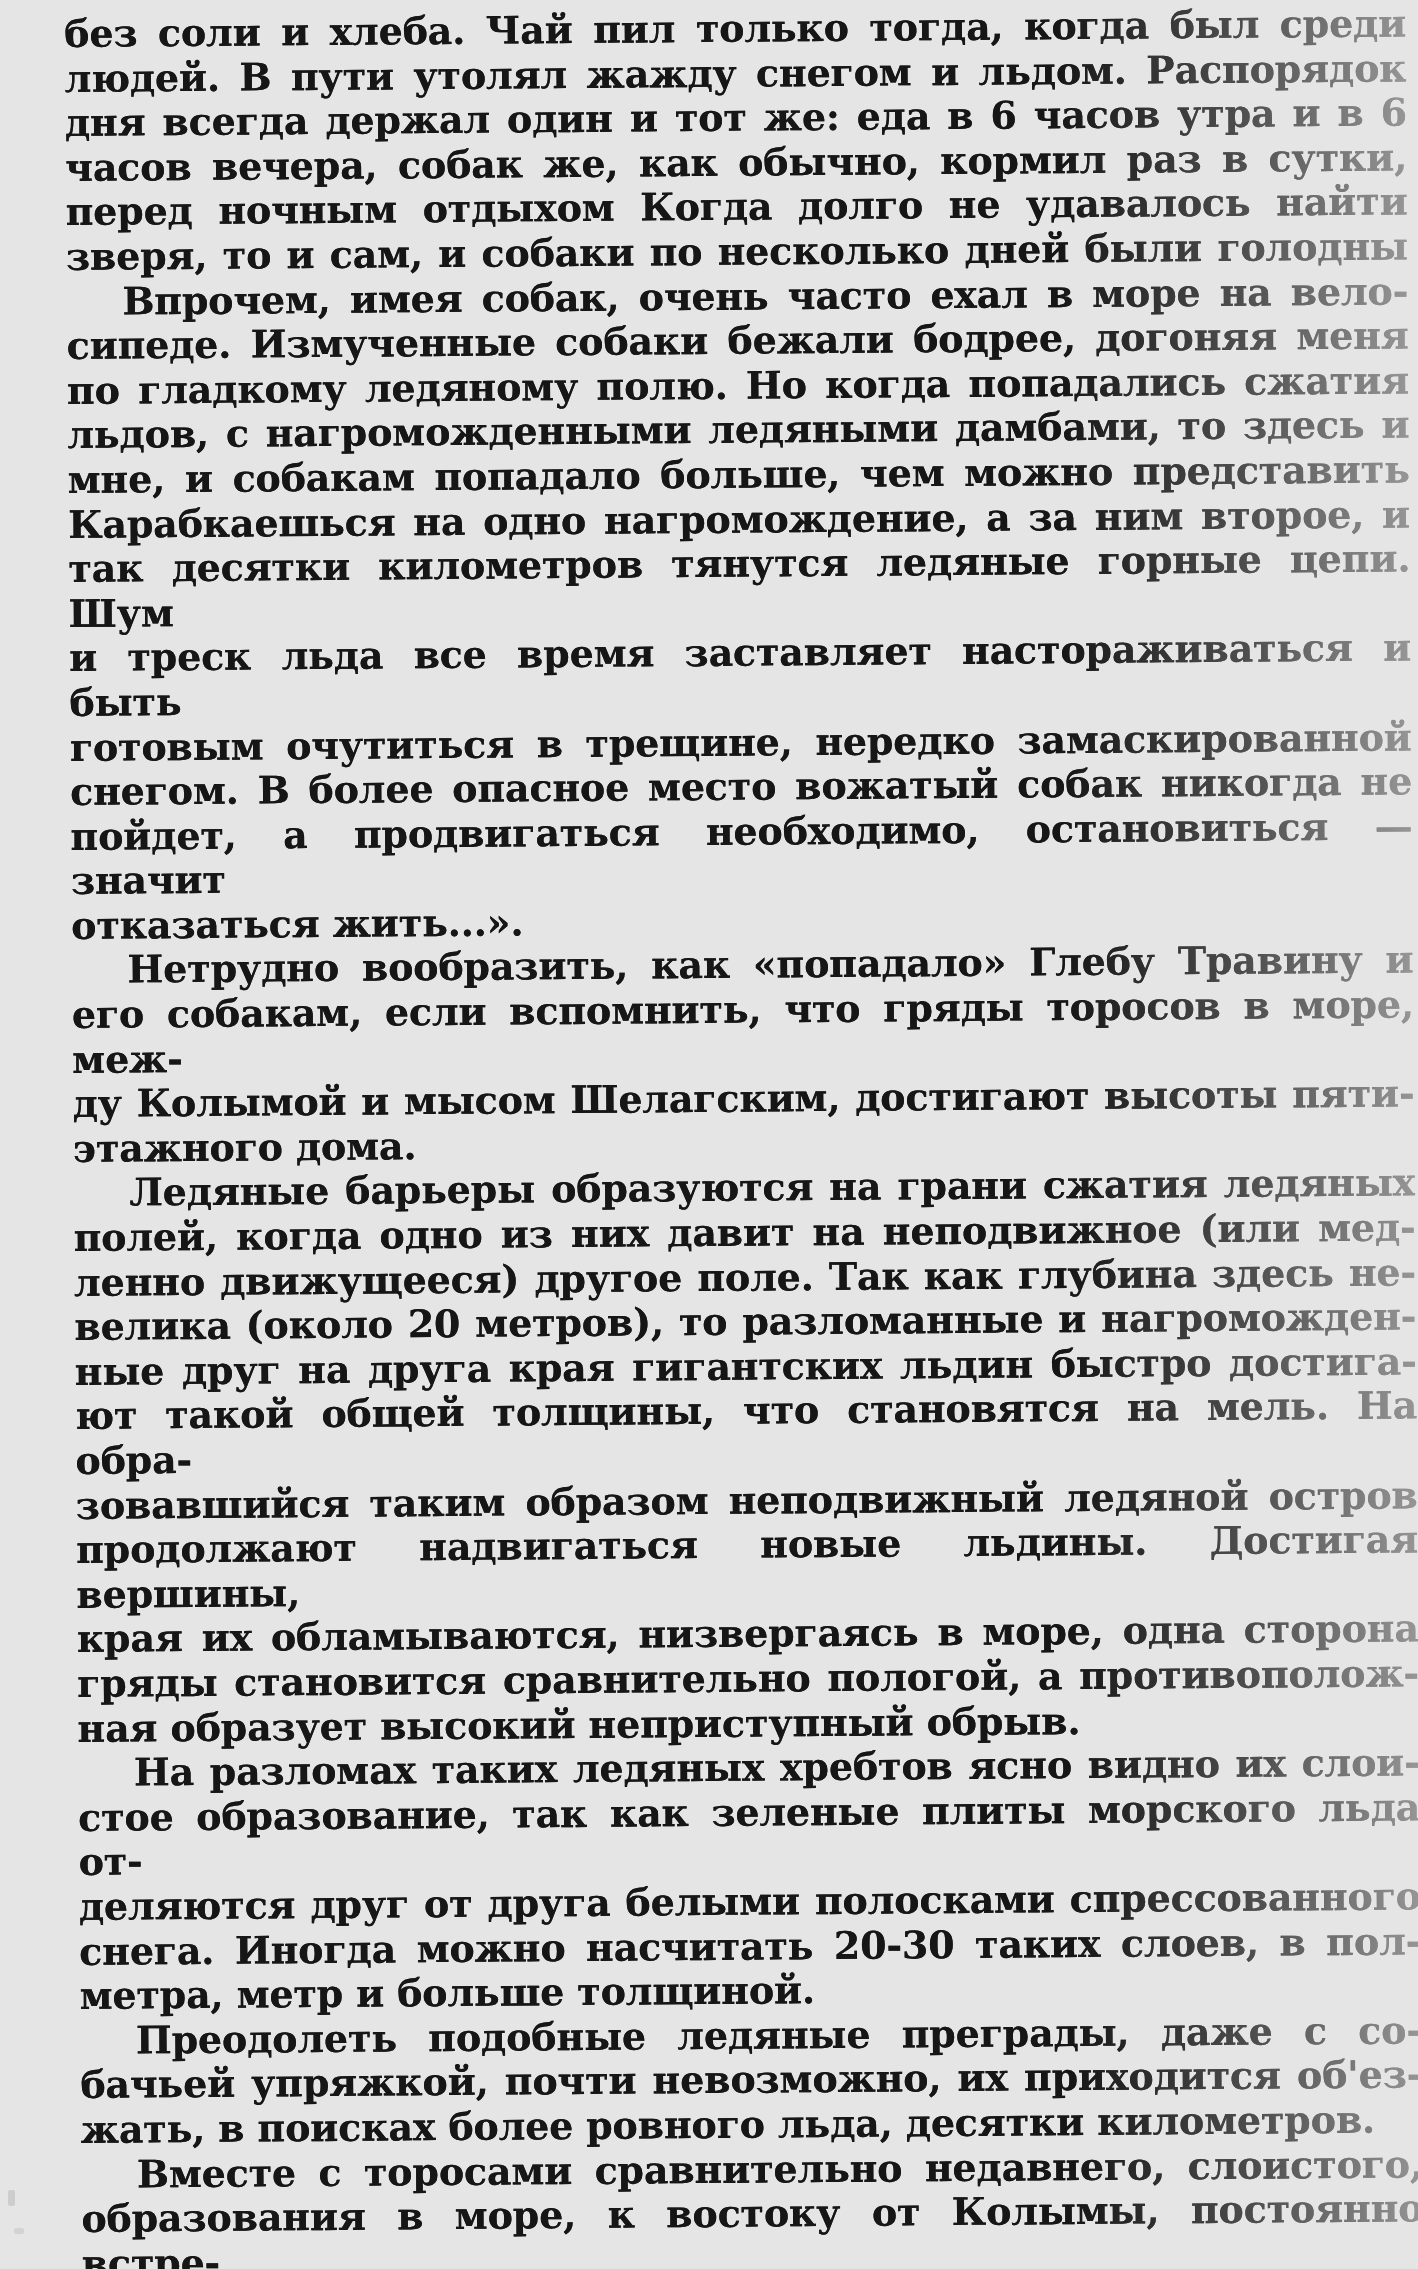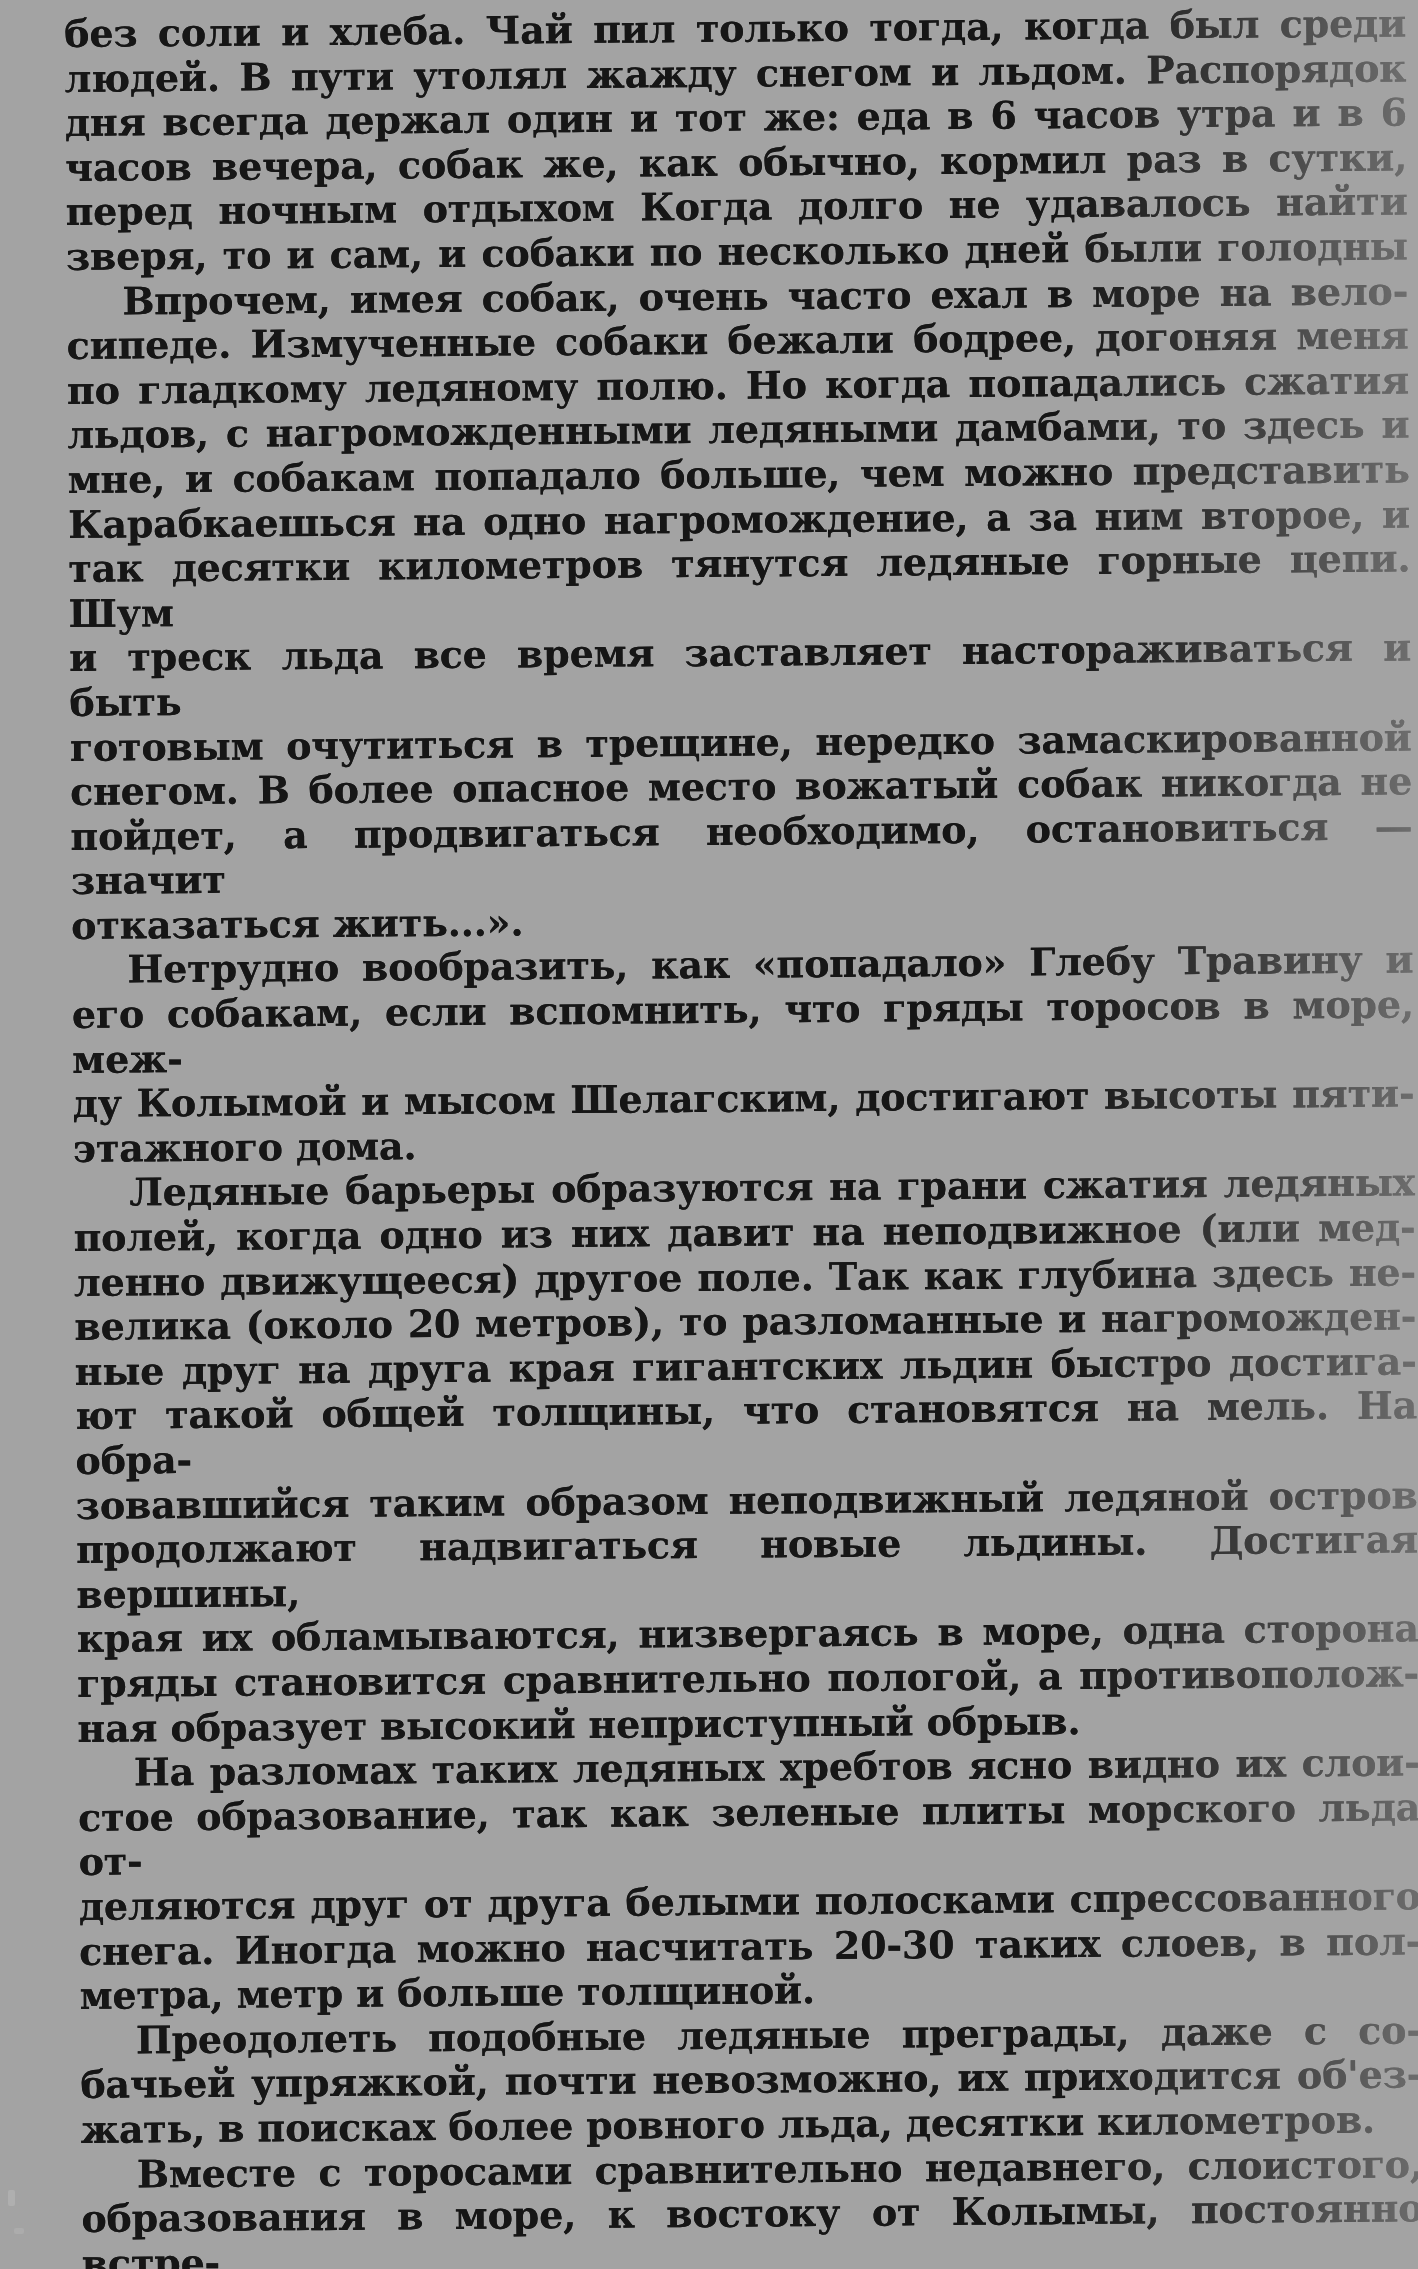--- a/index.html
+++ b/index.html
@@ -10,21 +10,21 @@
   body {
     width: 1418px;
     height: 2269px;
     overflow: hidden;
     position: relative;
     font-family: "DejaVu Serif", "Liberation Serif", serif;
   }
   .page {
     position: absolute;
     inset: 0;
-    background: #a3a3a3;
+    background: #e5e5e5;
   }
   .text-block {
     position: absolute;
     left: 64px;
     top: 12px;
     width: 1342px;
     transform: rotate(-0.45deg);
     transform-origin: 0 0;
     color: #161616;
     font-weight: 700;

